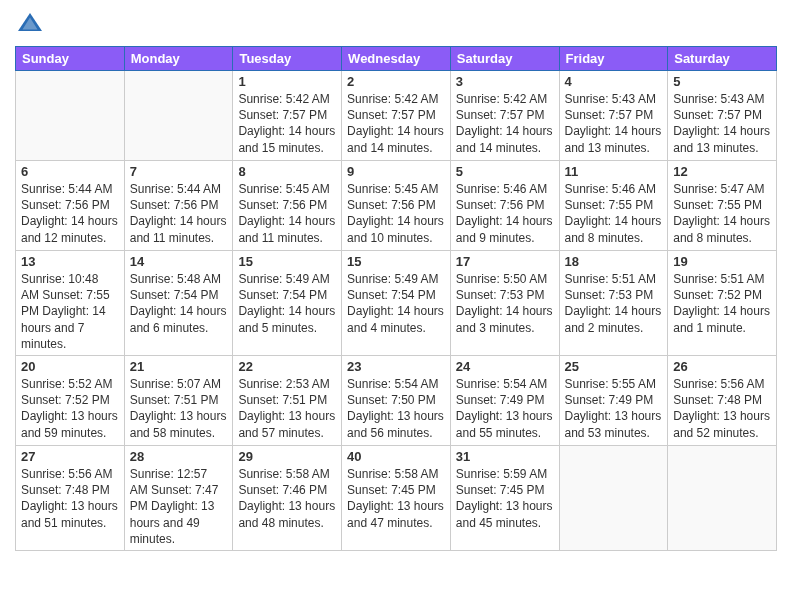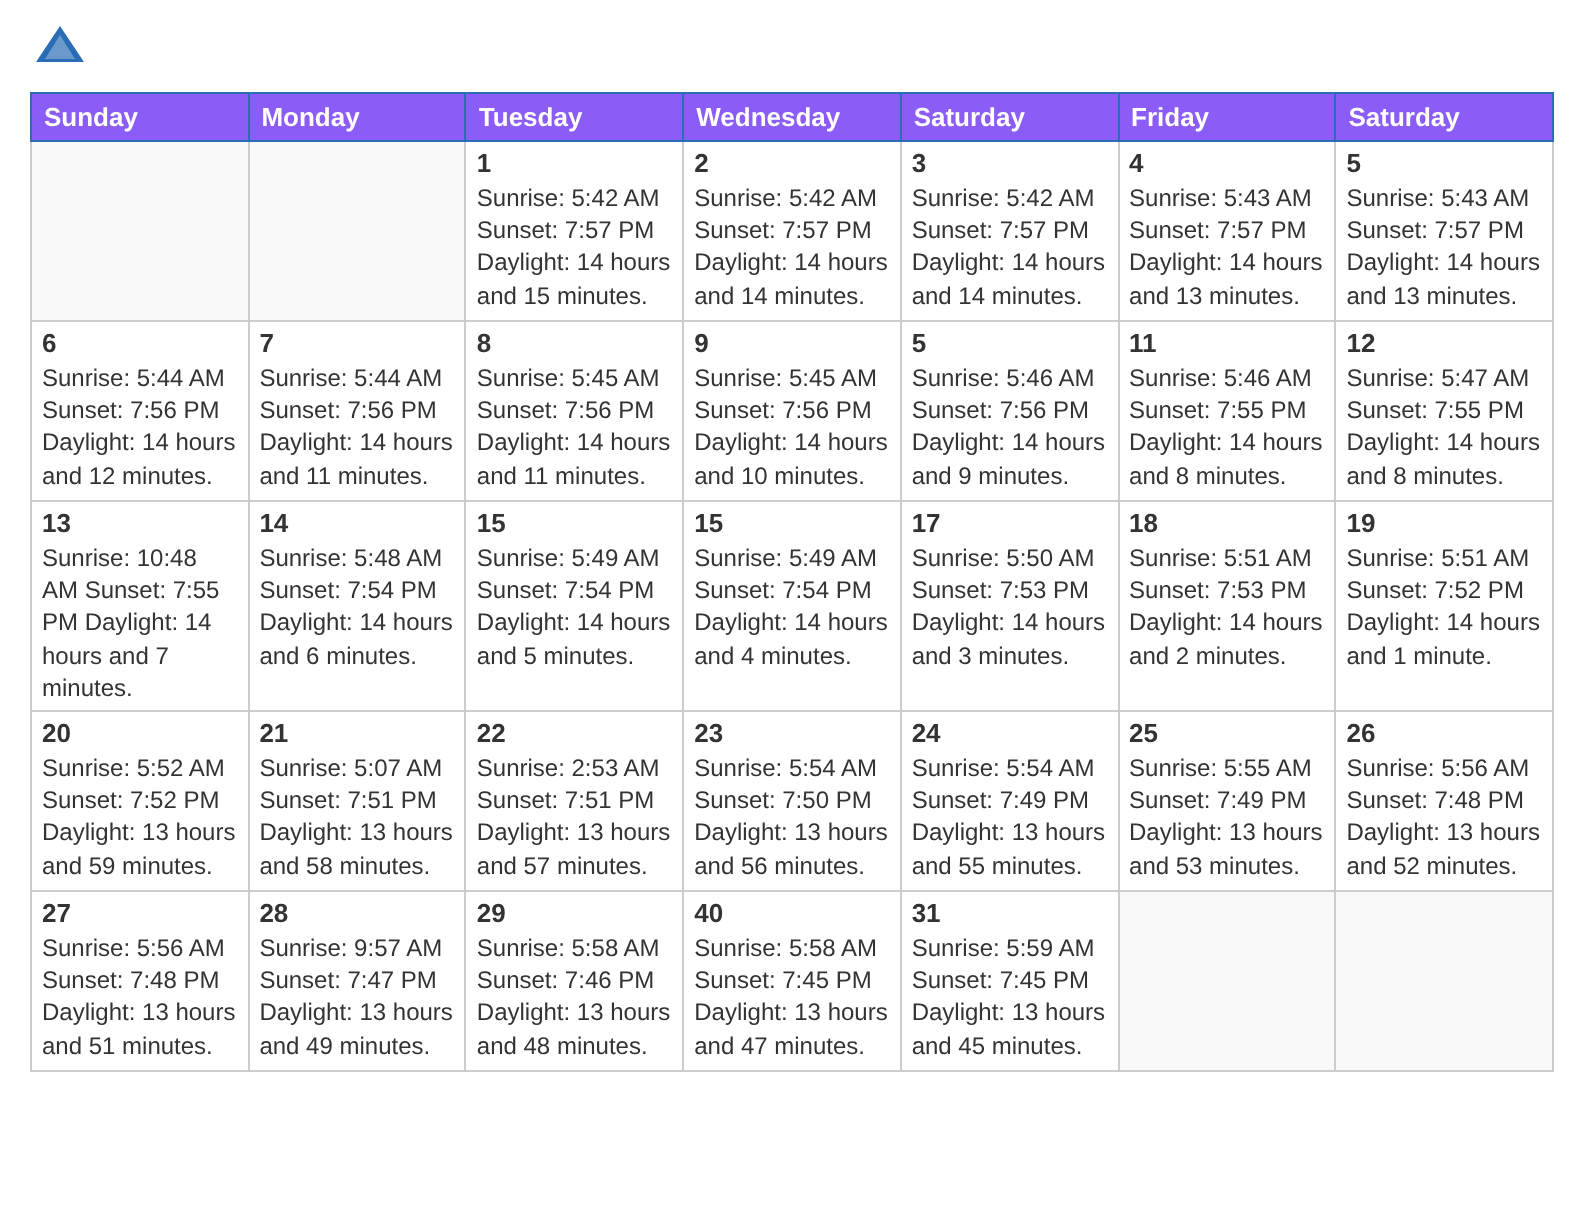--- a/index.html
+++ b/index.html
@@ -295,21 +295,21 @@
         </tr>
         <tr>
           <td>
             <div class="day-num">27</div>
             <div class="day-info">Sunrise: 5:56 AM
 Sunset: 7:48 PM
 Daylight: 13 hours and 51 minutes.</div>
           </td>
           <td>
             <div class="day-num">28</div>
-            <div class="day-info">Sunrise: 9:57 AM
+            <div class="day-info">Sunrise: 12:57 AM
 Sunset: 7:47 PM
 Daylight: 13 hours and 49 minutes.</div>
           </td>
           <td>
             <div class="day-num">29</div>
             <div class="day-info">Sunrise: 5:58 AM
 Sunset: 7:46 PM
 Daylight: 13 hours and 48 minutes.</div>
           </td>
           <td>

